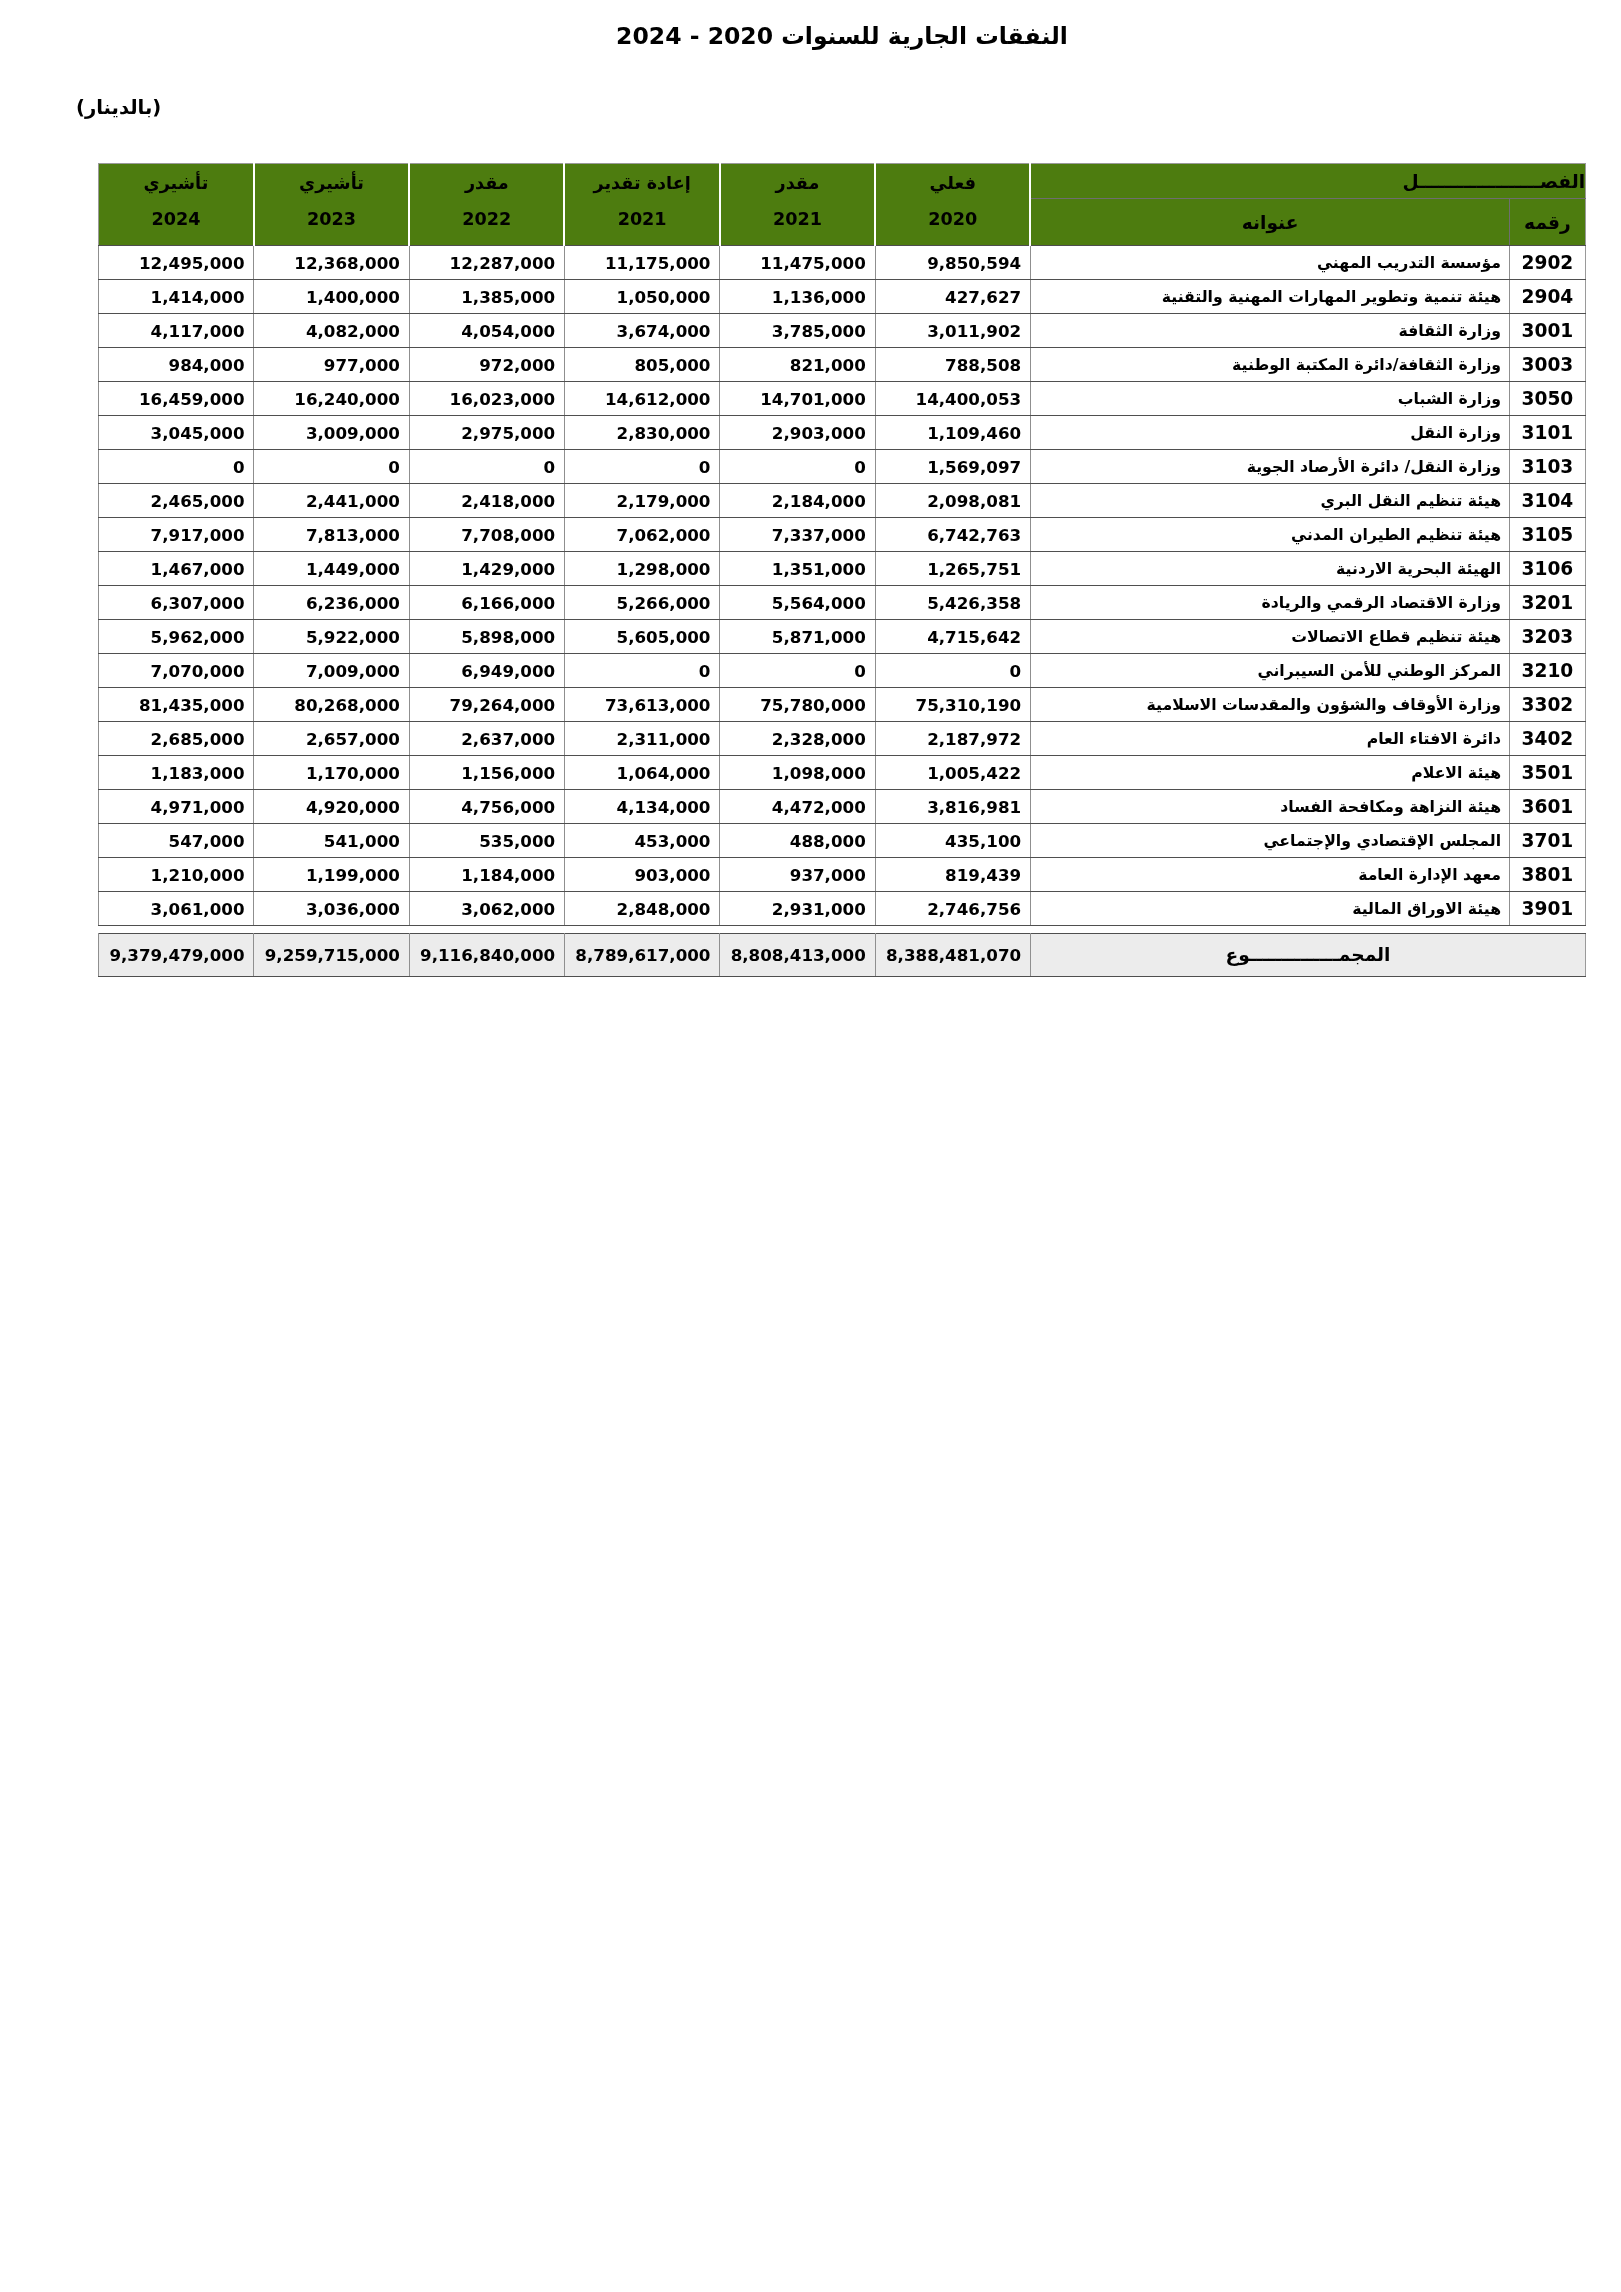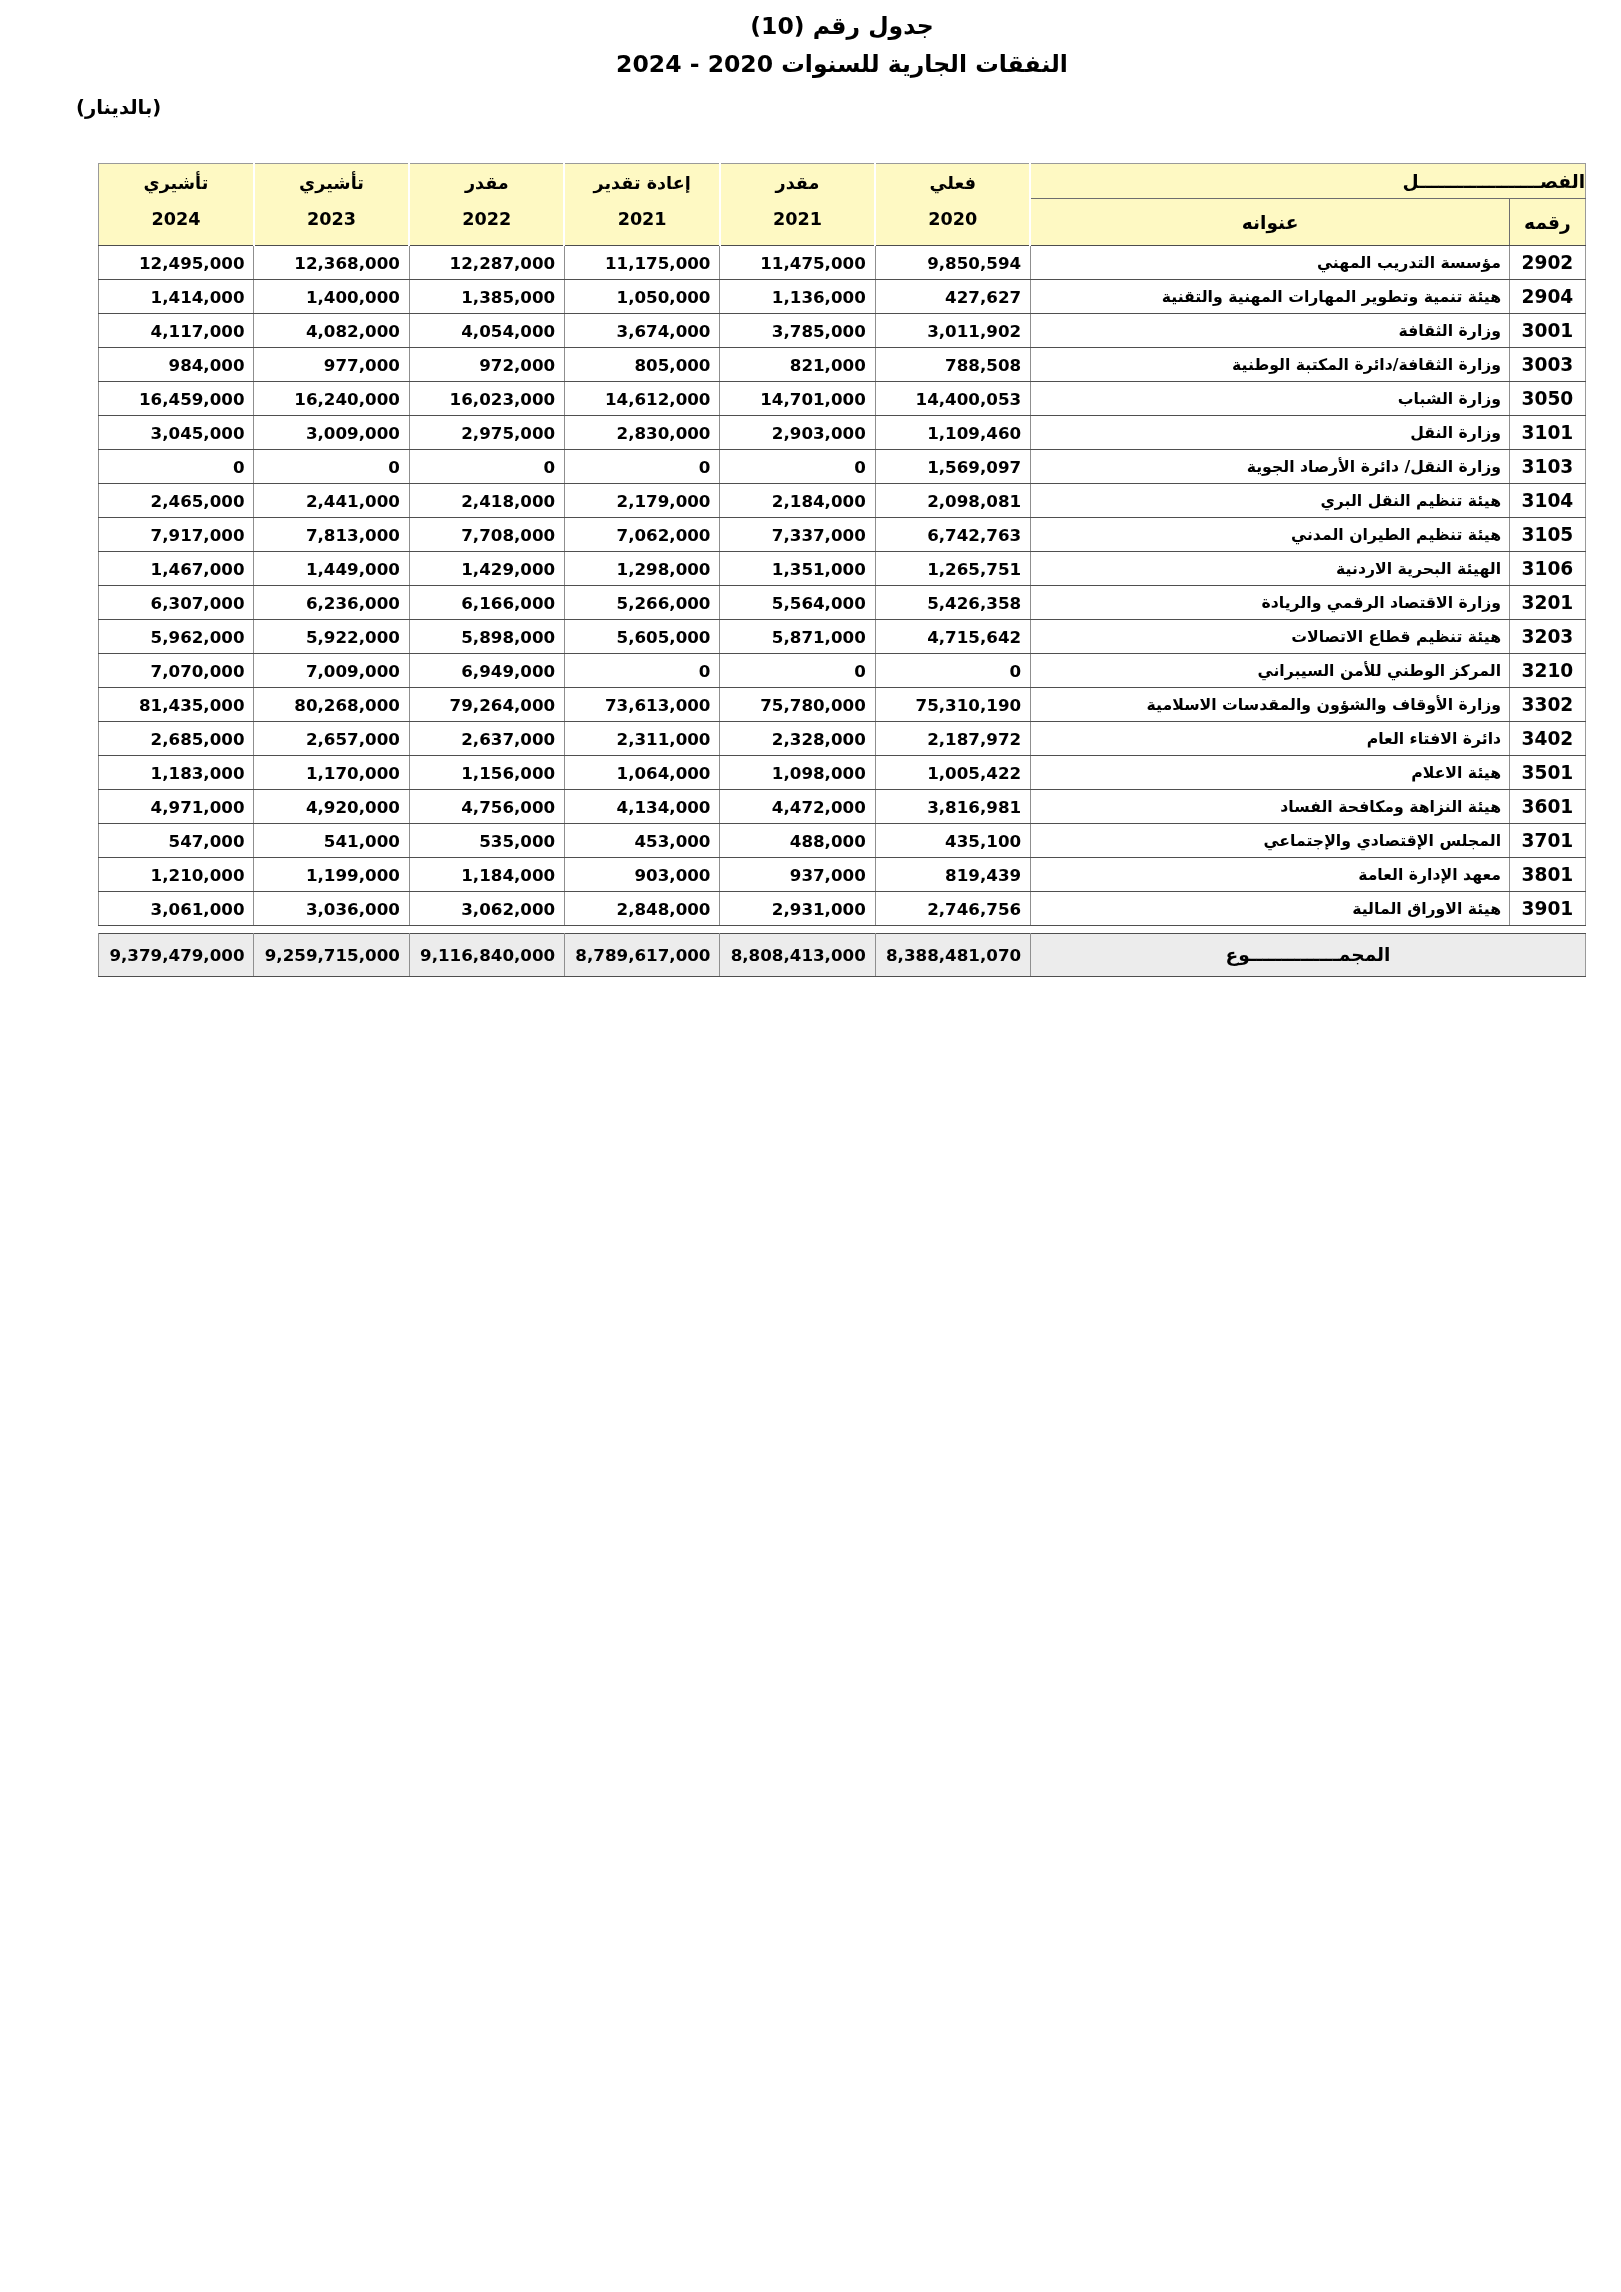--- a/index.html
+++ b/index.html
@@ -21,21 +21,21 @@
     border-collapse:collapse; table-layout:fixed; direction:rtl;
   }
   col.c-id    { width:76px;  }
   col.c-title { width:478px; }
   col.c-num   { width:155px; }
 
   th, td { border:1px solid #9a9a9a; }
 
   
   thead th {
-    background:#fef9c3;
+    background:#4d7c0f;
     font-weight:bold;
     border-bottom:1px solid #4d4d4d;
   }
   th.fasl {
     height:35px; font-size:18.6px; text-align:right;
     border-bottom:1px solid #6e6e6e;
     border-left:2.9px solid #ffffff;
   }
   th.yearcell {
     height:82px; vertical-align:top; text-align:center;
@@ -67,21 +67,20 @@
     border-top:1px solid #4f4f4f; border-bottom:1px solid #4f4f4f;
   }
   td.total-label { text-align:center; font-size:18.6px; }
 </style>
 </head>
 <body>
 
 <div class="sheet">
 
   <div class="head-block">
-    <div class="doc-title">جدول رقم (10)</div>
     <div class="doc-subtitle">النفقات الجارية للسنوات 2020 - 2024</div>
   </div>
   <div class="unit-note">(بالدينار)</div>
 
   <table class="budget">
     <colgroup>
       <col class="c-id">
         <col class="c-title">
       <col class="c-num">
         <col class="c-num">

